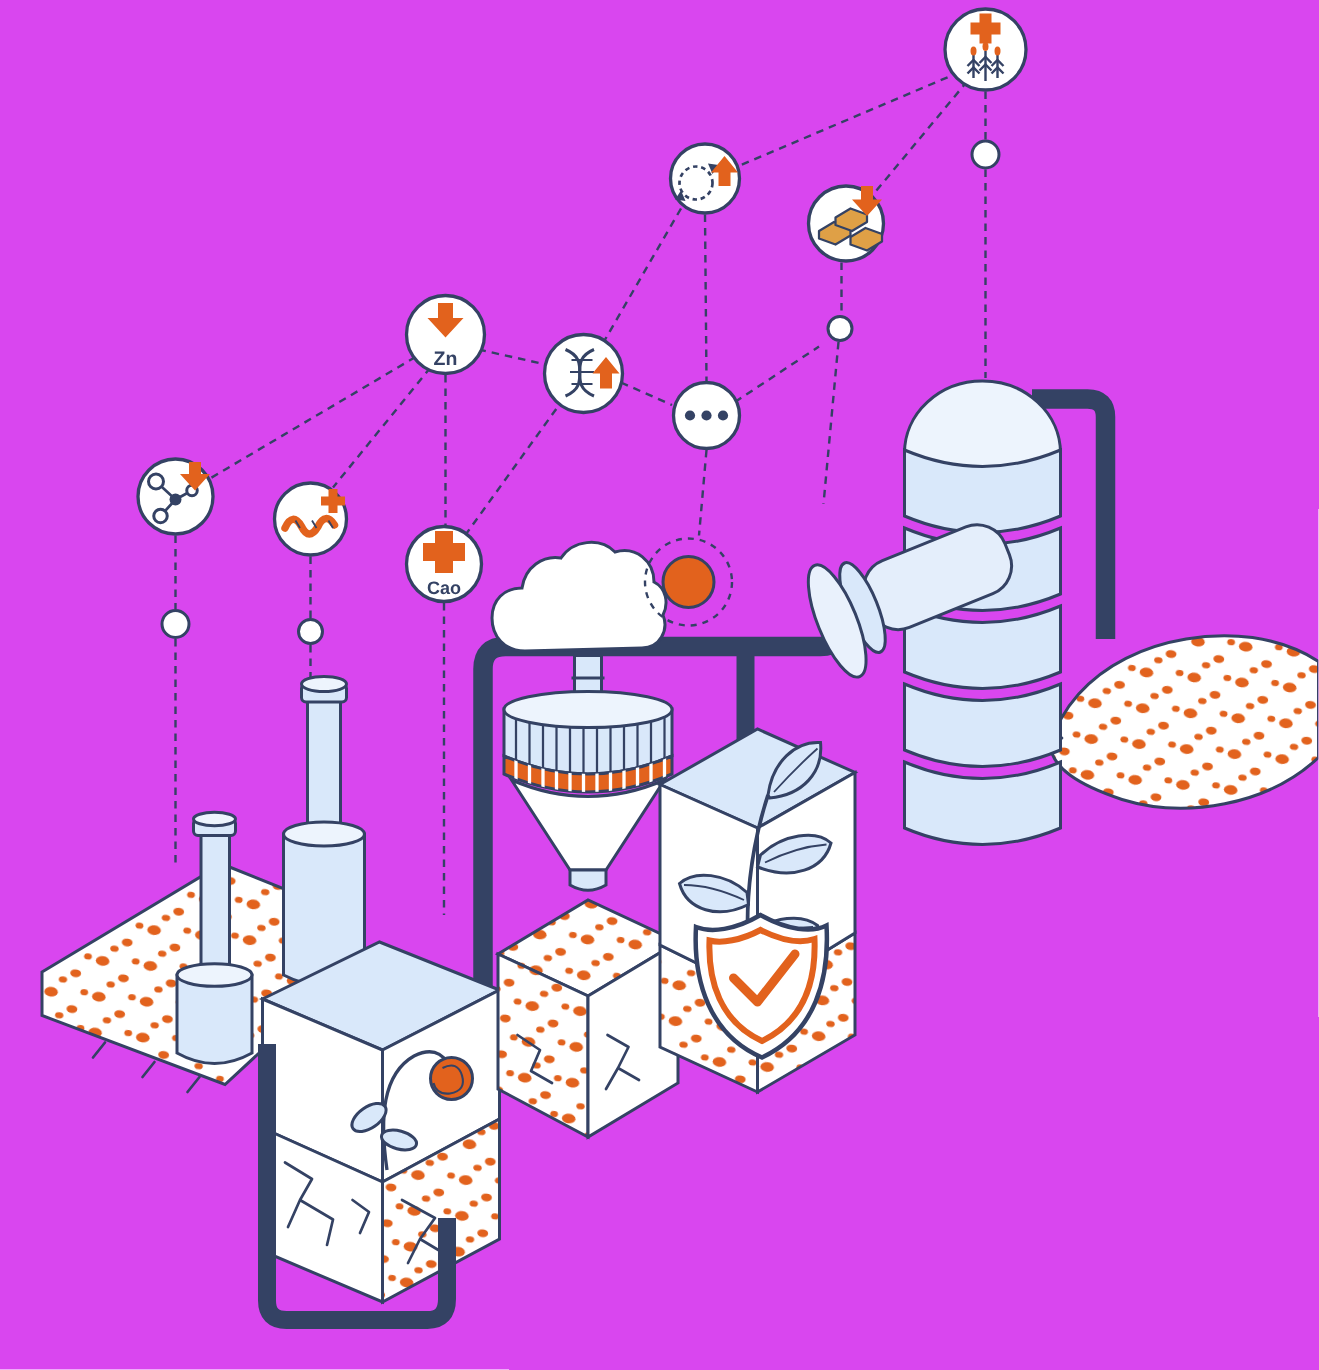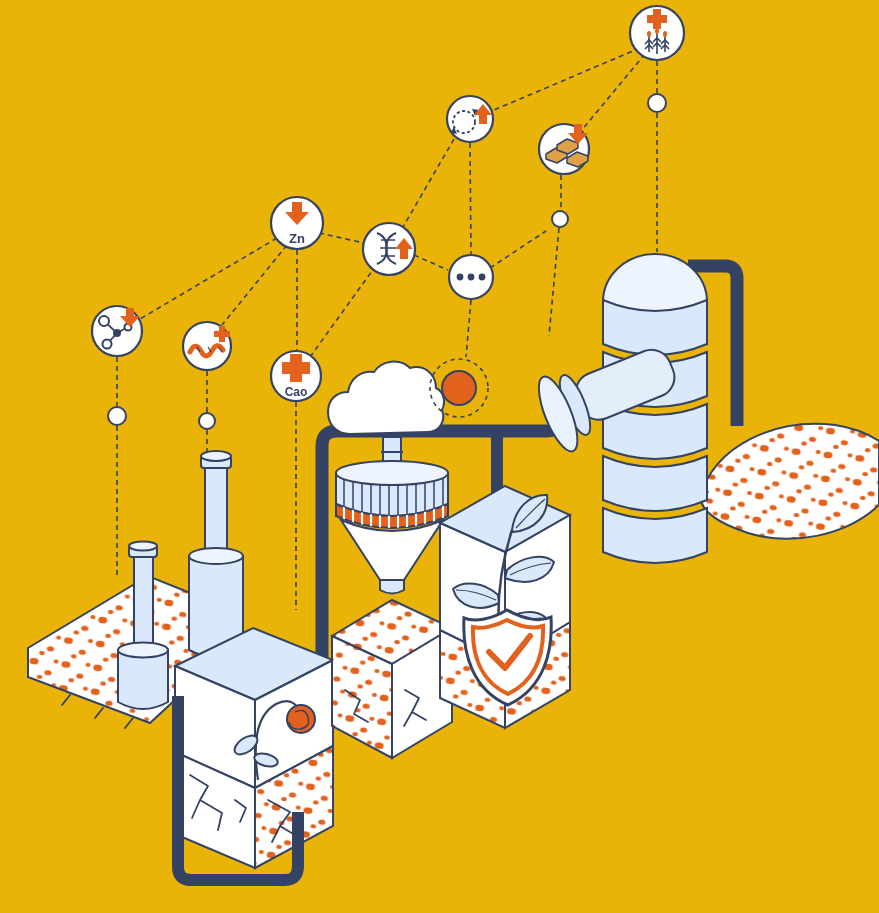--- a/index.html
+++ b/index.html
@@ -1,16 +1,16 @@
 <!DOCTYPE html>
 <html><head>
 <meta charset="utf-8">
 <style>
   html,body{margin:0;padding:0;background:#ffffff;}
-  .canvas{position:relative;width:879px;height:913px;overflow:hidden;background:#eab308;}
+  .canvas{position:relative;width:879px;height:913px;overflow:hidden;background:#d946ef;}
   svg{display:block;}
   .ln{stroke:#344264;stroke-width:1.6;stroke-dasharray:5 4;fill:none;}
   .outl{stroke:#344264;stroke-width:2;}
   .node-c{fill:#ffffff;stroke:#344264;stroke-width:2.2;}
   .small-c{fill:#ffffff;stroke:#344264;stroke-width:2;}
   .crack{stroke:#344264;stroke-width:1.8;fill:none;stroke-linejoin:round;stroke-linecap:round;}
   .pipe{stroke:#344264;fill:none;stroke-linejoin:round;}
   .nodetext{font-family:"Liberation Sans",sans-serif;font-weight:bold;fill:#344264;text-anchor:middle;}
   .vein{stroke:#344264;stroke-width:1.2;fill:none;}
 </style>

